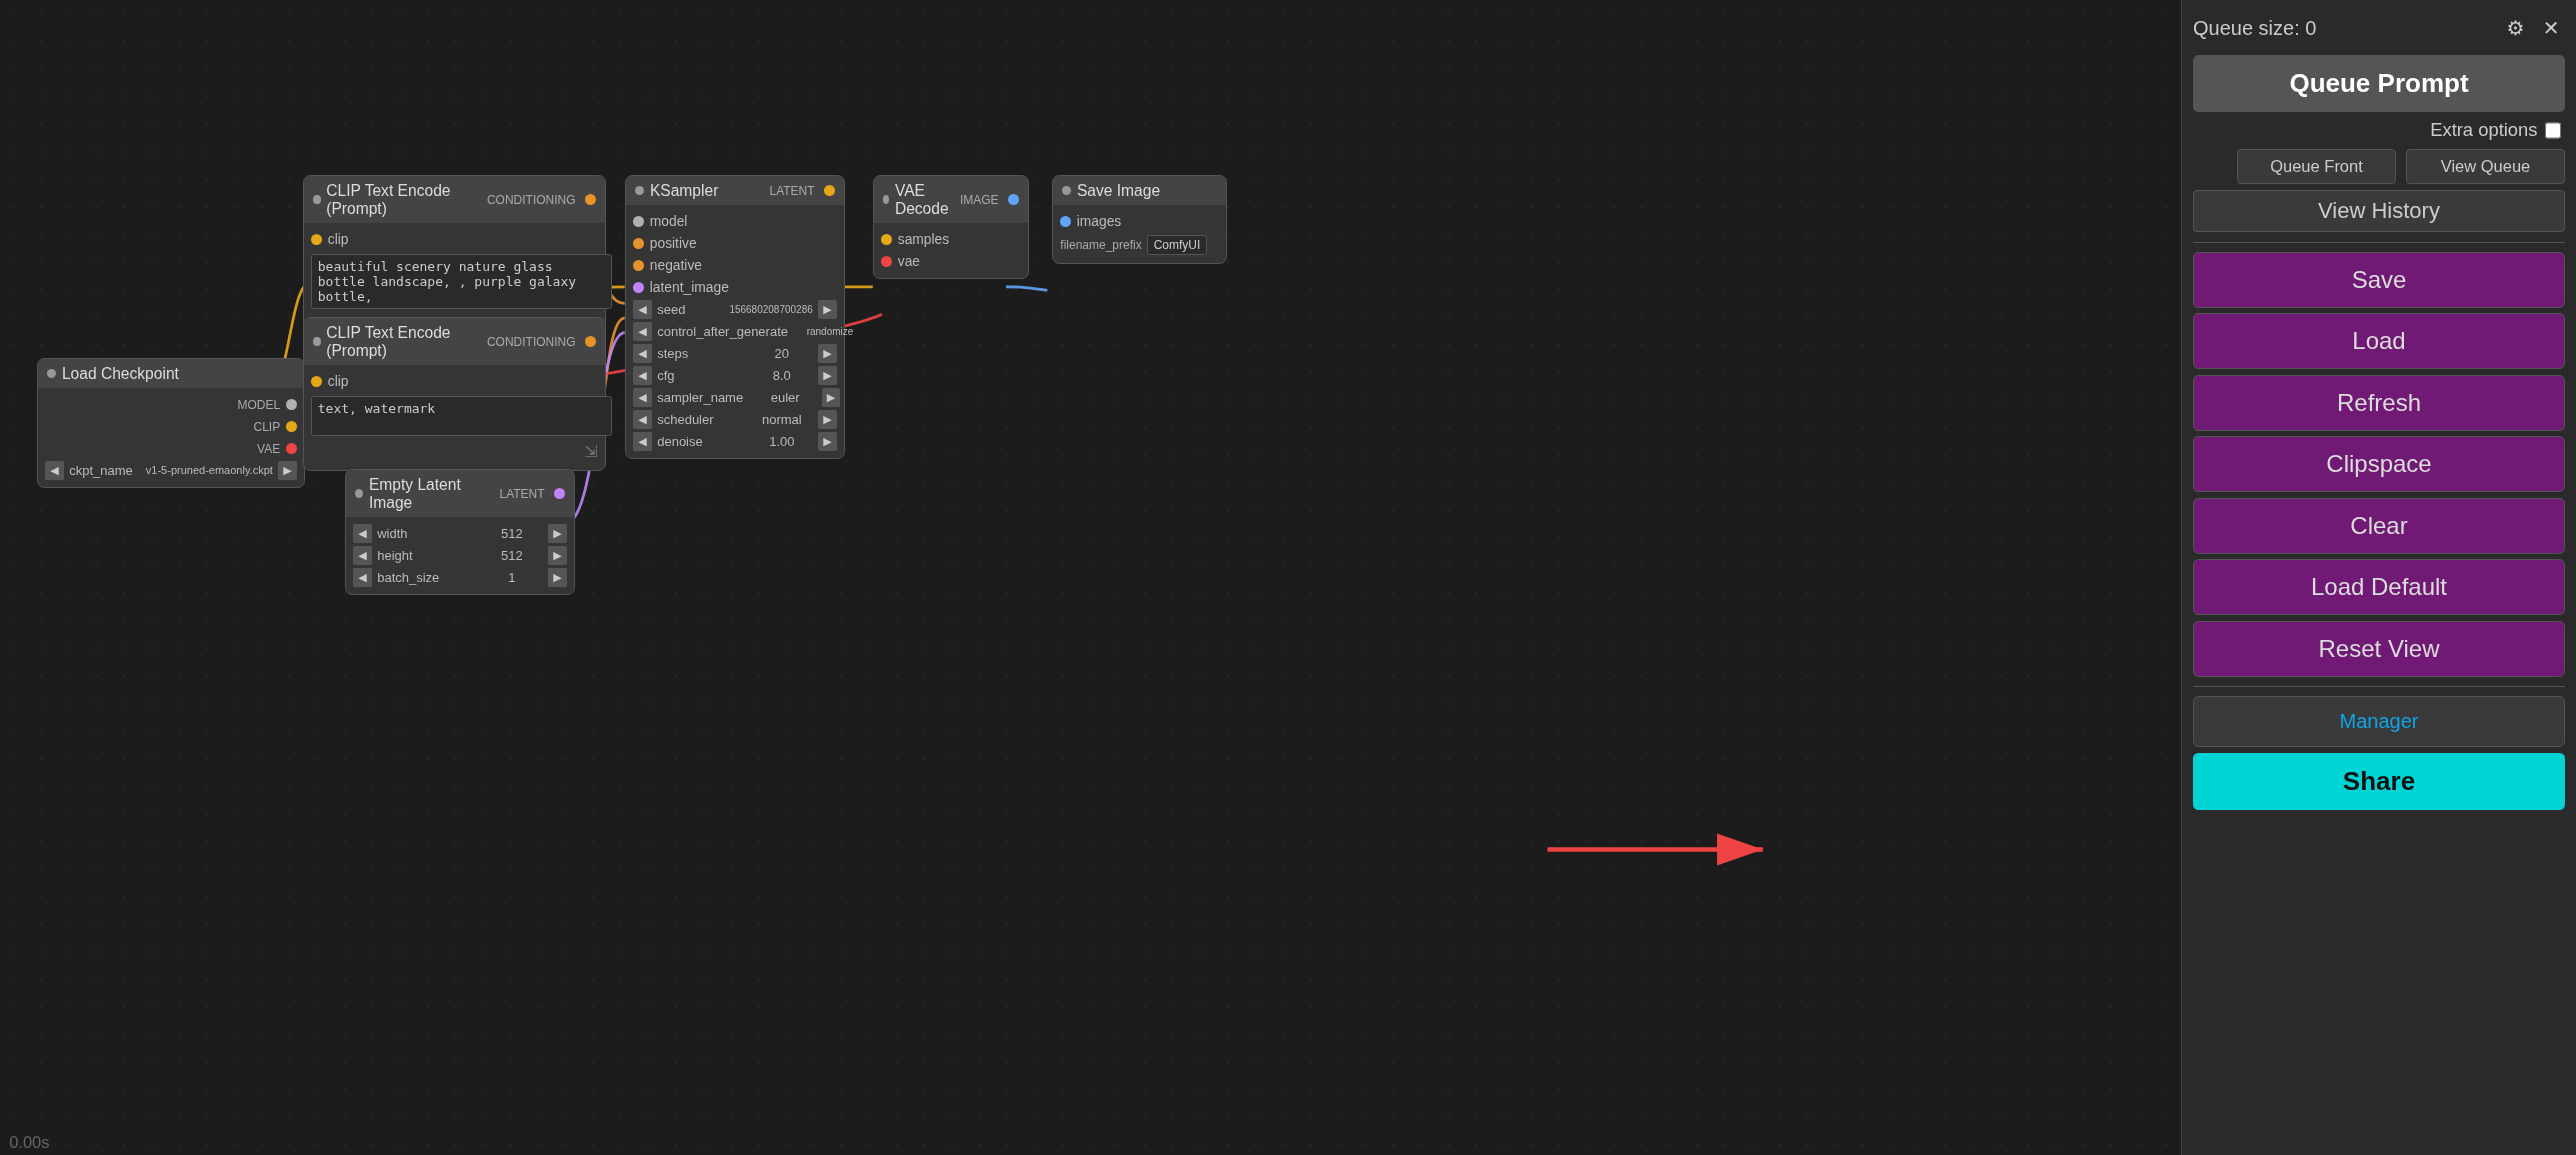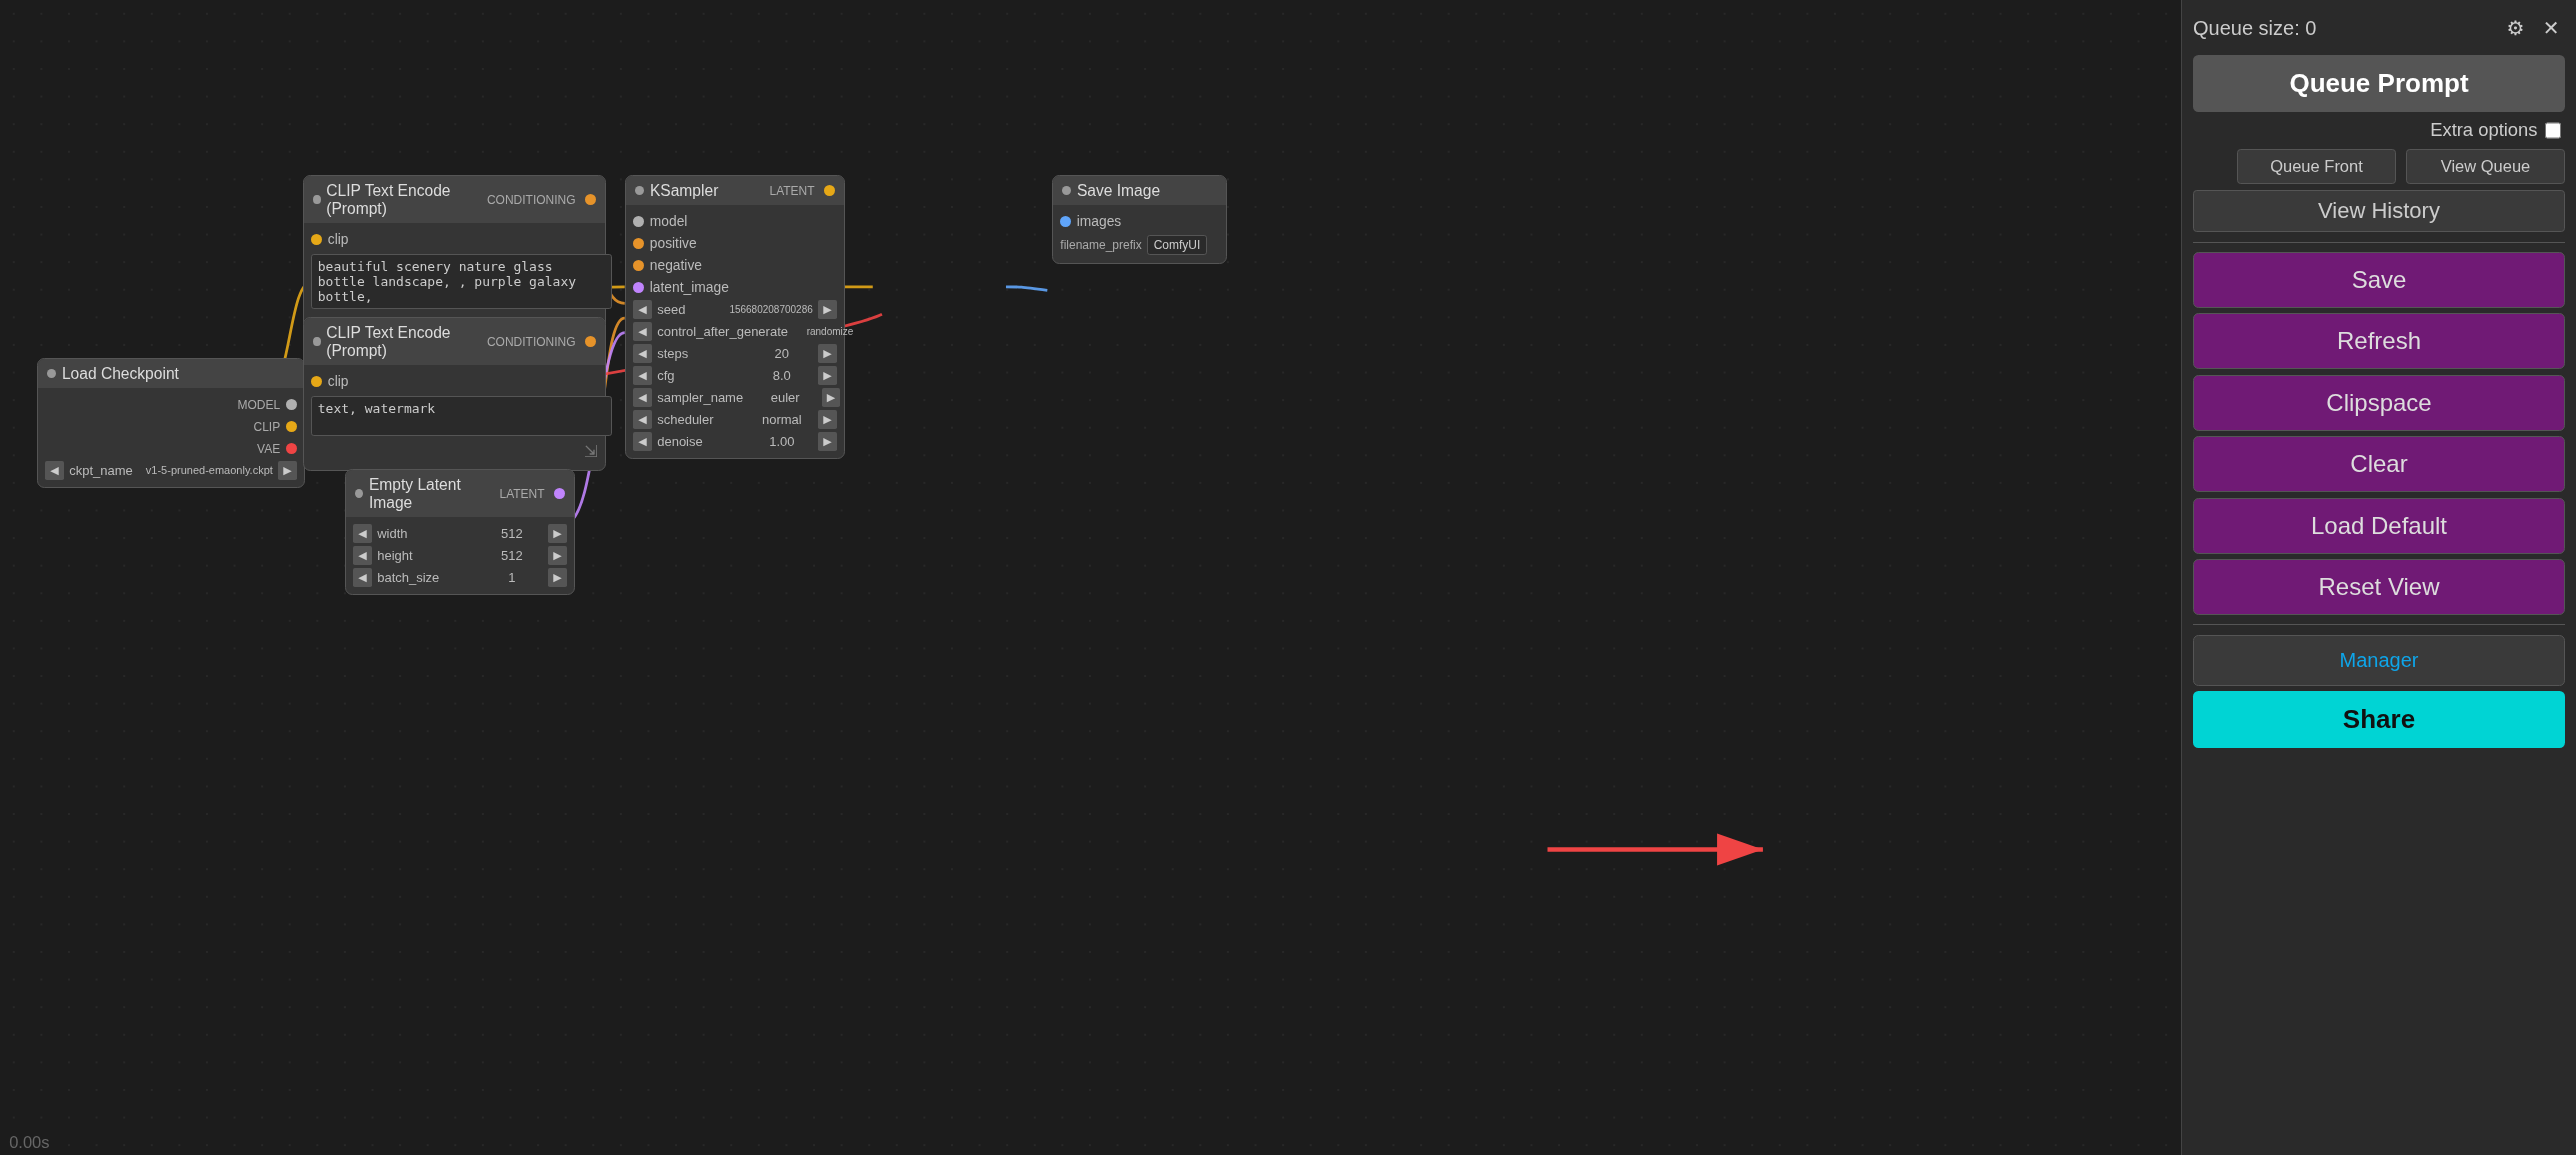--- a/index.html
+++ b/index.html
@@ -533,20 +533,38 @@
         </div>
         <div class="node-stepper-row">
           <button class="stepper-btn">◀</button>
           <span class="stepper-label">denoise</span>
           <span class="stepper-value">1.00</span>
           <button class="stepper-btn">▶</button>
         </div>
       </div>
     </div>
 
+    <div class="node" style="left:873px; top:175px; width:156px;">
+      <div class="node-title">
+        <span class="node-title-dot" style="background:#999;"></span>
+        <span>VAE Decode</span>
+        <span class="port-label-right" style="color:#aaa; font-size:12px;">IMAGE</span>
+        <span class="port-dot" style="background:#60a5fa; margin-left:3.7px;"></span>
+      </div>
+      <div class="node-body">
+        <div class="node-row">
+          <span class="port-dot port-dot-left" style="background:#e6a817;"></span>
+          <span>samples</span>
+        </div>
+        <div class="node-row">
+          <span class="port-dot port-dot-left" style="background:#ef4444;"></span>
+          <span>vae</span>
+        </div>
+      </div>
+    </div>
 
     <div class="node" style="left:1052px; top:175px; width:175px;">
       <div class="node-title">
         <span class="node-title-dot" style="background:#999;"></span>
         <span>Save Image</span>
       </div>
       <div class="node-body">
         <div class="node-row">
           <span class="port-dot port-dot-left" style="background:#60a5fa;"></span>
           <span>images</span>
@@ -597,20 +615,21 @@
   <div class="btn-row">
     <button class="btn-small">Queue Front</button>
     <button class="btn-small">View Queue</button>
   </div>
 
   <button class="btn-view-history">View History</button>
 
   <hr class="divider">
 
   <button class="btn-large">Save</button>
+  <button class="btn-large">Load</button>
   <button class="btn-large">Refresh</button>
   <button class="btn-large">Clipspace</button>
   <button class="btn-large">Clear</button>
   <button class="btn-large">Load Default</button>
   <button class="btn-large">Reset View</button>
 
   <hr class="divider">
 
   <button class="btn-manager">Manager</button>
   <button class="btn-share">Share</button>

